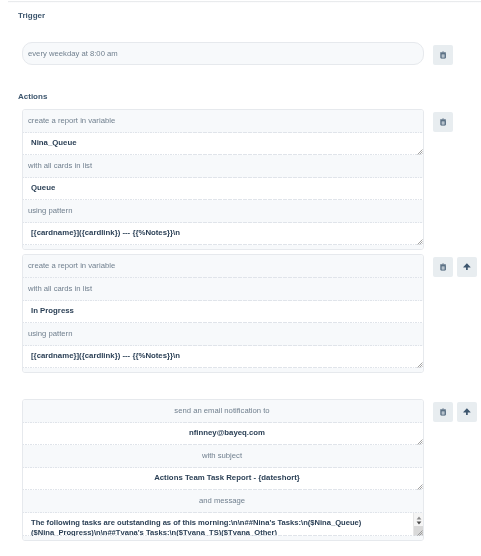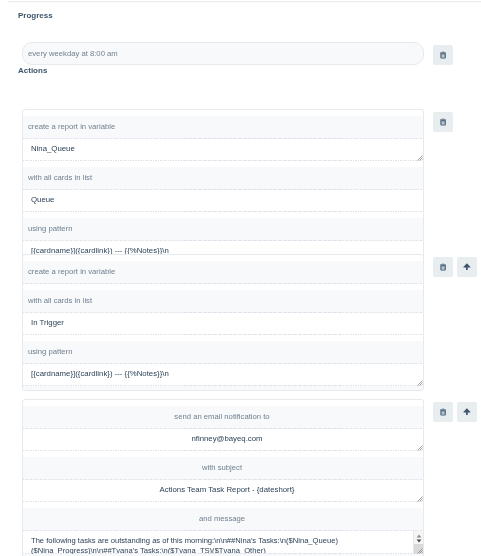--- a/index.html
+++ b/index.html
@@ -4,34 +4,34 @@
 <style>
   html,body{margin:0;padding:0;}
   body{width:481px;height:556px;background:#ffffff;
        font-family:"Liberation Sans",sans-serif;overflow:hidden;}
 
   .top-rule{position:absolute;left:8px;right:0;top:1px;height:2px;background:linear-gradient(to bottom,#e9ebed 0%,#e9ebed 65%,#fbfbfc 65%,#fdfdfe 100%);}
 
   .section-title{position:absolute;left:18px;color:#3d566e;font-weight:bold;
                  font-size:8px;white-space:nowrap;}
   #t-trigger{top:11px;}
-  #t-actions{top:66px;}
+  #t-actions{top:92px;}
 
   .blockrow{position:absolute;left:22px;display:flex;align-items:flex-start;}
   .card{width:402px;box-sizing:border-box;border:1px solid #e6e9ed;
         border-radius:3px;overflow:hidden;background:#fff;}
   .trigger-card{height:23px;background:#f7f9fb;border-radius:10px;}
   .trigger-text{font-size:7.7px;color:#71808f;padding:7px 0 0 5px;line-height:8px;
                 white-space:nowrap;}
 
   .lrow{position:relative;background:#f7f9fb;font-size:7.7px;color:#71808f;
         height:23px;box-sizing:border-box;padding:7px 7px 0 5px;
-        line-height:8px;white-space:nowrap;margin-top:6px;}
+        line-height:8px;white-space:nowrap;}
   .lrow::after{content:'';position:absolute;left:0;right:0;bottom:0;height:1px;background:repeating-linear-gradient(to right,#e0e4ea 0px,#e0e4ea 1.5px,transparent 1.5px,transparent 2.5px);}
-  .vrow{position:relative;background:#fff;font-size:7.8px;color:#2a3f55;font-weight:normal;
+  .vrow{position:relative;background:#fff;font-size:7.8px;color:#2a3f55;font-weight:bold;
         height:22px;box-sizing:border-box;padding:6px 0 0 8px;
         line-height:8px;white-space:nowrap;
         overflow:hidden;}
   .vrow::after{content:'';position:absolute;left:0;right:0;bottom:0;height:1px;background:repeating-linear-gradient(to right,#e0e4ea 0px,#e0e4ea 1.5px,transparent 1.5px,transparent 2.5px);}
   .vrow.two{height:23px;padding:5px 0 0 8px;line-height:9.5px;font-size:7.6px;}
   .mline{display:block;white-space:nowrap;width:max-content;}
   .cardfoot{height:4px;background:#f7f9fb;}
 
   .resize{position:absolute;right:0px;bottom:0px;width:6px;height:6px;line-height:0;}
 
@@ -49,21 +49,21 @@
   .sbar .up{top:3px;}
   .sbar .dn{top:7.5px;}
   .sbar .thumbless{position:absolute;left:0;right:0;top:13px;bottom:0;background:#d9d9d9;}
   .sbar .rz{position:absolute;right:0;bottom:0;width:6px;height:6px;line-height:0;}
 </style>
 </head>
 <body>
 
 <div class="top-rule"></div>
 
-<div class="section-title" id="t-trigger">Progress</div>
+<div class="section-title" id="t-trigger">Trigger</div>
 
 <div class="blockrow" style="top:42px;">
   <div class="card trigger-card">
     <div class="trigger-text">every weekday at 8:00 am</div>
   </div>
   <div class="btns">
     <div class="iconbtn">
       <svg width="6.2" height="8" viewBox="0 0 31 40">
           <path d="M2 11 h27 v22 a5 5 0 0 1-5 5 H7 a5 5 0 0 1-5-5 z" fill="#3d566e"></path>
           <path d="M7.4 16 h16.2 v16 a1.2 1.2 0 0 1-1.2 1.2 H8.6 a1.2 1.2 0 0 1-1.2-1.2 z" fill="#b6c2cc"></path>
@@ -108,21 +108,21 @@
         </svg>
     </div>
   </div>
 </div>
 
 <div class="blockrow" style="top:254px;">
   <div class="card">
     <div class="lrow">create a report in variable</div>
     <div class="lrow">with all cards in list</div>
     <div class="vrow">
-      <span>In Trigger</span>
+      <span>In Progress</span>
     </div>
     <div class="lrow">using pattern</div>
     <div class="vrow">
       <span>[{cardname}]({cardlink}) --- {{%Notes}}\n</span>
       <span class="resize"><svg width="6" height="6" viewBox="0 0 12 12">
             <path d="M11 1 L1 11 M11 5 L5 11 M11 9 L9 11" stroke="#8a8a8a" stroke-width="1.6" fill="none"></path>
           </svg></span>
     </div>
     <div class="cardfoot"></div>
   </div>

